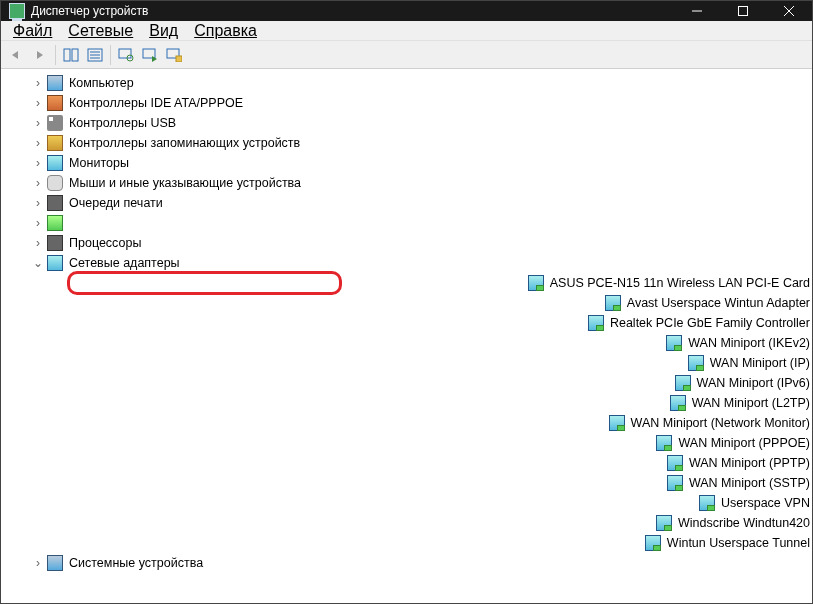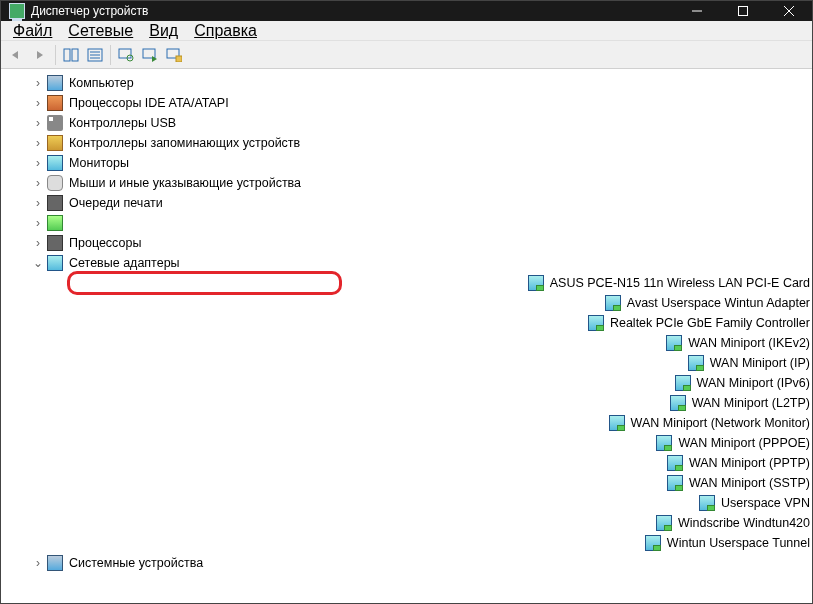--- a/index.html
+++ b/index.html
@@ -134,21 +134,21 @@
 <div class="tree">
   <div id="cat-container">
       <div class="tree-row indent0">
         <span class="caret">›</span>
         <span class="node-icon ic-computer"></span>
         <span class="label">Компьютер</span>
       </div>
       <div class="tree-row indent0">
         <span class="caret">›</span>
         <span class="node-icon ic-ide"></span>
-        <span class="label">Процессоры IDE ATA/ATAPI</span>
+        <span class="label">Контроллеры IDE ATA/PPPOE</span>
       </div>
       <div class="tree-row indent0">
         <span class="caret">›</span>
         <span class="node-icon ic-usb"></span>
         <span class="label">Контроллеры USB</span>
       </div>
       <div class="tree-row indent0">
         <span class="caret">›</span>
         <span class="node-icon ic-hid"></span>
         <span class="label">Контроллеры запоминающих устройств</span>

